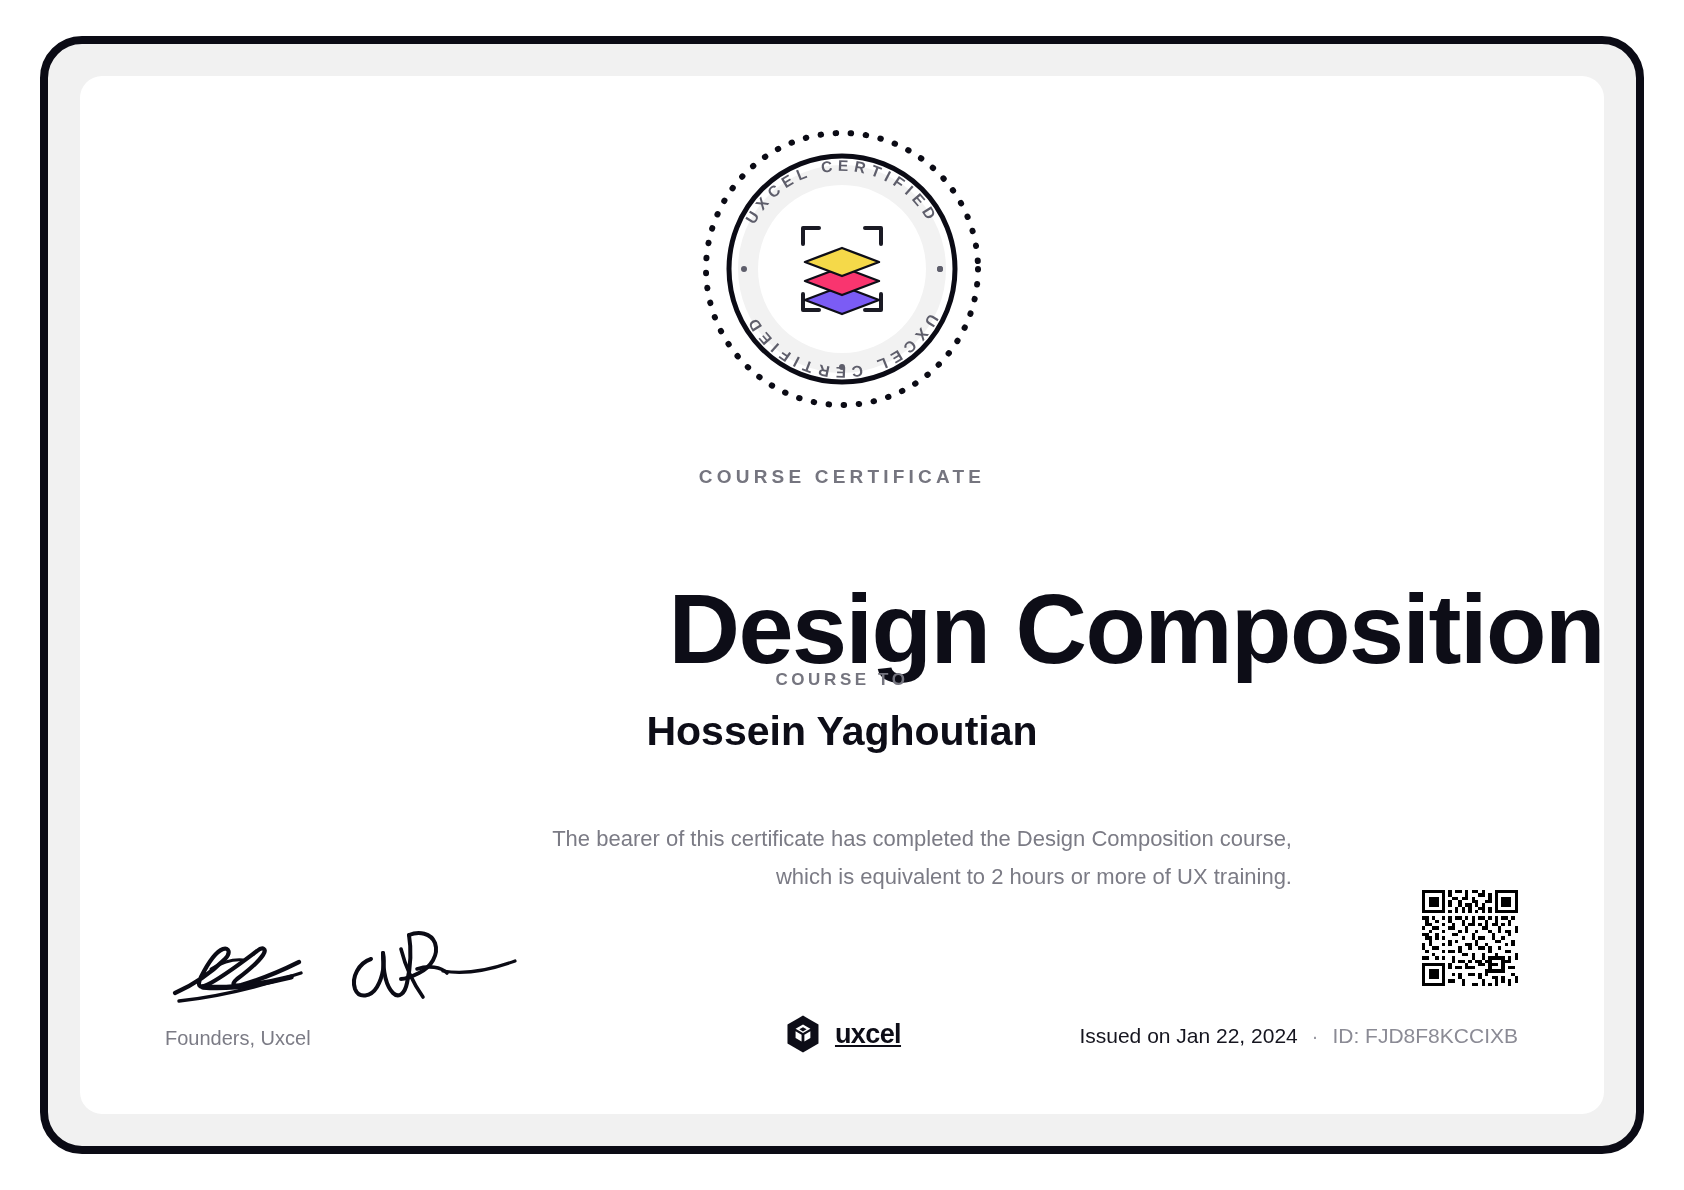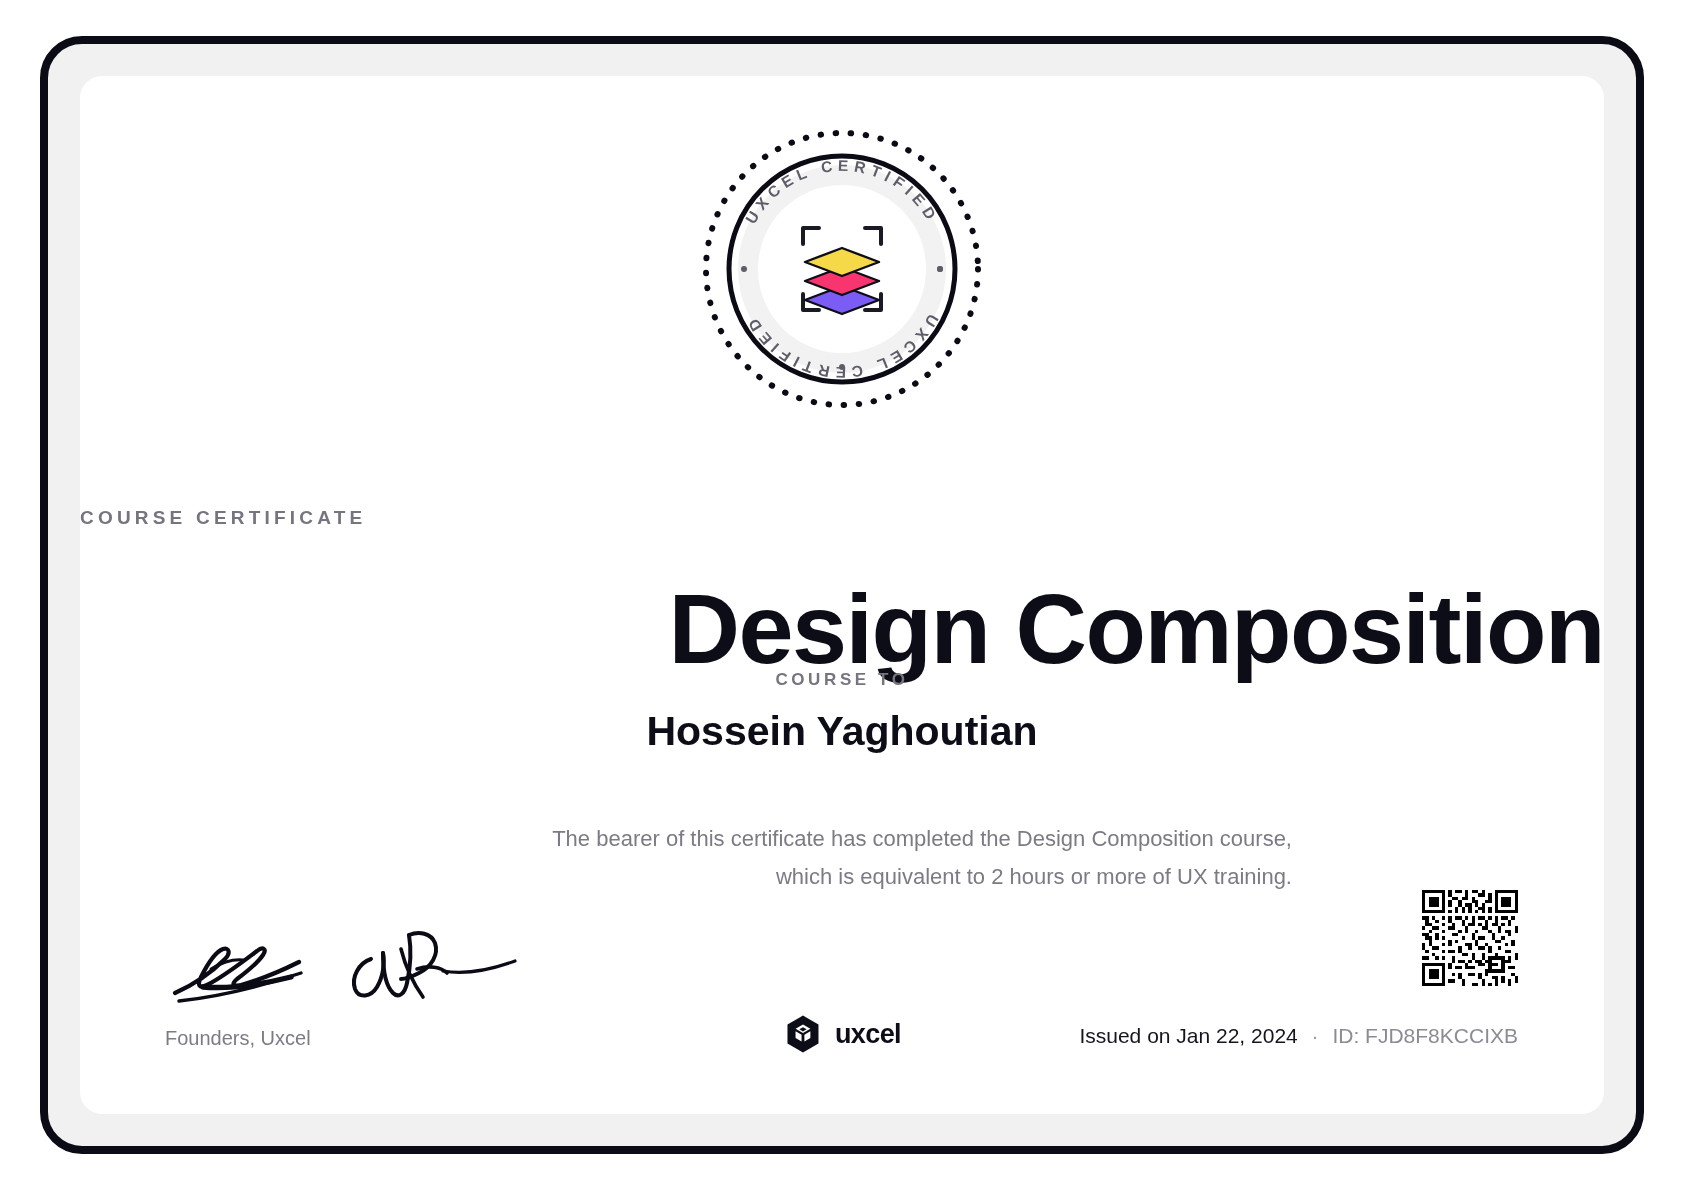--- a/index.html
+++ b/index.html
@@ -46,25 +46,25 @@
     height: 290px;
   }
   .seal-svg { display: block; width: 290px; height: 290px; }
 
   
   .kicker {
     position: absolute;
     top: 390px;
     left: 0;
     right: 0;
+    text-align: center;
     font-size: 19px;
     font-weight: bold;
     letter-spacing: 4.2px;
     color: #75757f;
-    margin-top: 41px;
   }
   .title {
     position: absolute;
     top: 430px;
     left: 0;
     right: 0;
     text-align: right;
     font-size: 99px;
     line-height: 1.15;
     font-weight: bold;
@@ -129,20 +129,21 @@
     display: flex;
     align-items: center;
     gap: 12px;
   }
   .brand-mark { width: 40px; height: 40px; display: block; }
   .brand-word {
     font-size: 27px;
     font-weight: bold;
     letter-spacing: -0.6px;
     color: #0d0d17;
+    text-decoration: underline;
   }
 
   .meta {
     position: absolute;
     right: 86px;
     bottom: 66px;
     text-align: center;
     font-size: 21px;
     color: #15151f;
     white-space: nowrap;

